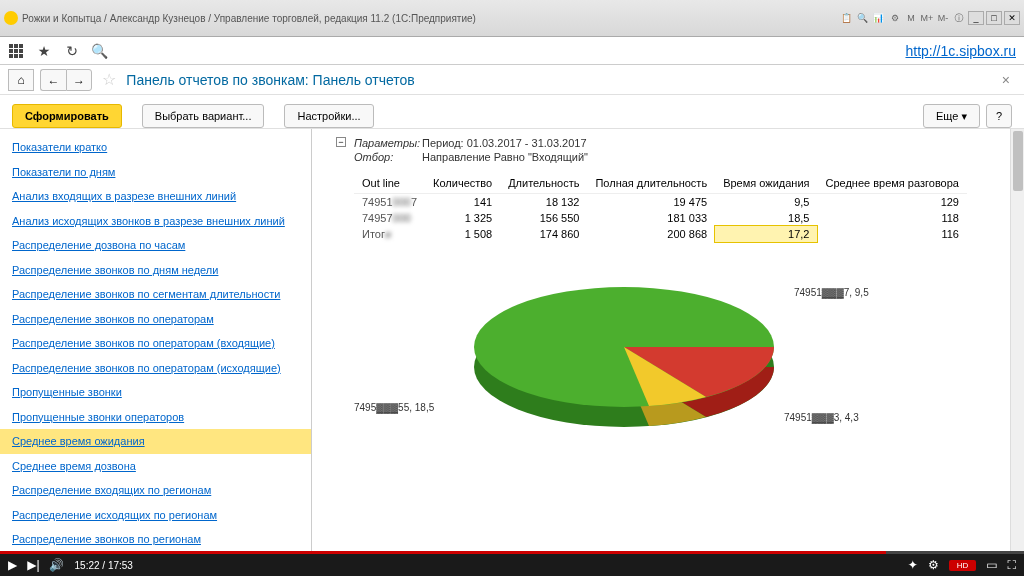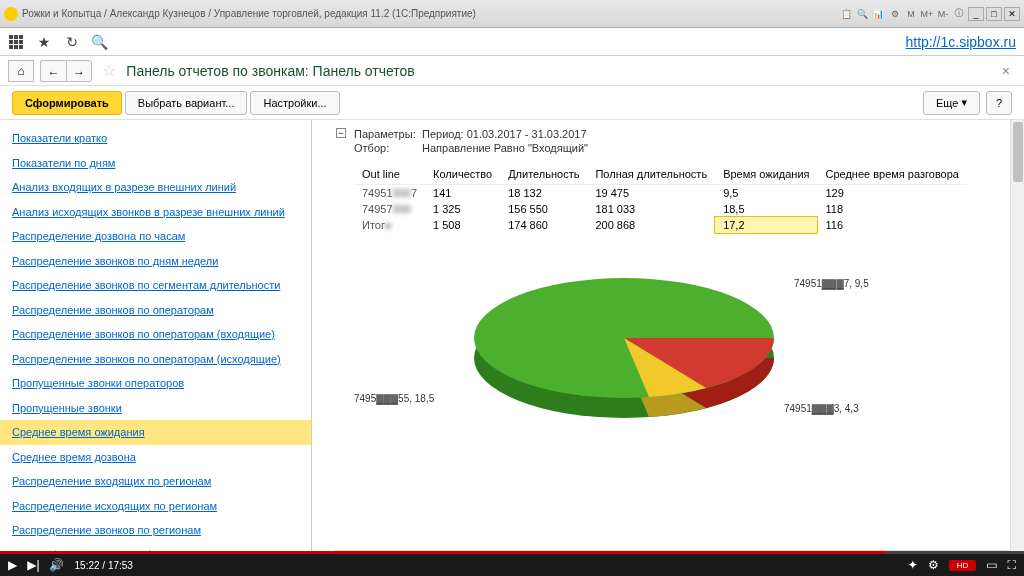--- a/index.html
+++ b/index.html
@@ -1,52 +1,52 @@
 <!DOCTYPE html>
 <html><head>
 <meta charset="utf-8">
 <style>
 * { margin: 0; padding: 0; box-sizing: border-box; }
 body { font-family: Arial, sans-serif; font-size: 11px; background: #f0f0f0; width: 1024px; height: 576px; overflow: hidden; position: relative; }
-.titlebar { height: 28px; background: linear-gradient(#e8e8e8,#d8d8d8); display: flex; align-items: center; padding: 0 4px; border-bottom: 1px solid #aaa; }
+.titlebar { height: 37px; background: linear-gradient(#e8e8e8,#d8d8d8); display: flex; align-items: center; padding: 0 4px; border-bottom: 1px solid #aaa; }
 .titlebar-icon { width: 14px; height: 14px; background: #ffcc00; border-radius: 50%; margin-right: 4px; }
 .titlebar-text { flex: 1; color: #555; font-size: 10px; }
 .titlebar-controls { display: flex; gap: 2px; }
 .titlebar-btn { width: 16px; height: 14px; background: #ddd; border: 1px solid #aaa; font-size: 9px; text-align: center; line-height: 12px; cursor: pointer; }
 .titlebar-mini { width: 14px; height: 14px; font-size: 9px; color: #666; display: flex; align-items: center; justify-content: center; cursor: pointer; }
 .toolbar { height: 28px; background: #fff; border-bottom: 1px solid #ccc; display: flex; align-items: center; padding: 0 8px; gap: 12px; }
 .toolbar-icon { width: 16px; height: 16px; cursor: pointer; display: flex; align-items: center; justify-content: center; font-size: 14px; color: #444; }
 .toolbar-grid { display: grid; grid-template-columns: repeat(3,4px); grid-template-rows: repeat(3,4px); gap: 1px; }
 .toolbar-grid span { background: #444; }
 .toolbar-link { margin-left: auto; color: #0066cc; text-decoration: underline; font-size: 14px; cursor: pointer; }
 .breadcrumb { height: 30px; background: #fff; display: flex; align-items: center; padding: 0 8px; gap: 6px; border-bottom: 1px solid #e0e0e0; }
 .bc-btn { width: 26px; height: 22px; border: 1px solid #bbb; background: #f8f8f8; cursor: pointer; display: flex; align-items: center; justify-content: center; font-size: 12px; }
 .bc-group { display: flex; }
 .bc-group .bc-btn:first-child { border-radius: 3px 0 0 3px; border-right: none; }
 .bc-group .bc-btn:last-child { border-radius: 0 3px 3px 0; }
 .bc-star { font-size: 16px; color: #ccc; cursor: pointer; margin: 0 4px; }
-.bc-title { font-size: 14px; color: #14532d; }
+.bc-title { font-size: 14px; color: #0369a1; }
 .bc-close { margin-left: auto; font-size: 14px; color: #888; cursor: pointer; padding: 0 6px; }
-.actionbar { height: 34px; background: #fff; display: flex; align-items: center; padding: 0 12px; gap: 3px; border-bottom: 1px solid #e0e0e0; }
+.actionbar { height: 34px; background: #fff; display: flex; align-items: flex-end; padding: 0 12px; gap: 20px; border-bottom: 1px solid #e0e0e0; }
 .btn { height: 24px; padding: 0 12px; border: 1px solid #bbb; background: #f8f8f8; cursor: pointer; border-radius: 3px; font-size: 11px; display: flex; align-items: center; }
 .btn-primary { background: #ffd633; border-color: #e6b800; font-weight: bold; }
 .btn-group { margin-left: auto; display: flex; gap: 6px; }
 .btn-sm { width: 26px; padding: 0; justify-content: center; }
 .content { display: flex; height: 442px; background: #fff; gap: 22px; }
 .sidebar { width: 312px; border-right: 1px solid #ccc; overflow-y: auto; padding: 6px 0; }
 .sidebar a { display: block; padding: 4px 12px; color: #0066cc; text-decoration: underline; font-size: 11px; cursor: pointer; line-height: 1.5; }
 .sidebar a.active { background: #ffe680; }
 .report { flex: 1; position: relative; overflow: hidden; }
 .report-inner { padding: 8px 20px; }
 .params { margin-bottom: 10px; font-size: 11px; color: #333; }
 .params-row { display: flex; margin-bottom: 2px; }
-.params-label { width: 68px; }
+.params-label { width: 68px; font-style: italic; }
 .data-table { border-collapse: collapse; font-size: 11px; margin-bottom: 20px; }
 .data-table th { text-align: left; padding: 4px 8px; font-weight: normal; vertical-align: top; border-bottom: 1px solid #eee; }
-.data-table td { padding: 2px 8px; text-align: left; }
+.data-table td { padding: 2px 8px; text-align: right; }
 .data-table td:first-child { text-align: left; color: #555; }
 .data-table .total td { font-weight: normal; }
 .hilite { background: #fff3b0; outline: 1px solid #e6c200; }
 .chart-area { position: relative; height: 200px; margin-top: 10px; }
 .pielabel { position: absolute; font-size: 10px; color: #333; }
 .scrollbar-v { position: absolute; right: 0; top: 0; width: 14px; height: 100%; background: #f0f0f0; border-left: 1px solid #ddd; }
 .scrollbar-v-thumb { position: absolute; left: 2px; top: 2px; width: 10px; height: 60px; background: #c0c0c0; border-radius: 2px; }
 .scrollbar-h { position: absolute; left: 0; bottom: 0; right: 14px; height: 12px; background: #f0f0f0; border-top: 1px solid #ddd; }
 .collapse-handle { position: absolute; left: 2px; top: 8px; width: 10px; height: 10px; border: 1px solid #888; font-size: 9px; text-align: center; line-height: 8px; cursor: pointer; background: #fff; }
 .video-bar { position: absolute; bottom: 0; left: 0; right: 0; height: 22px; background: #1a1a1a; display: flex; align-items: center; padding: 0 8px; gap: 10px; color: #fff; font-size: 10px; }
@@ -124,22 +124,22 @@
       <a>Показатели кратко</a>
       <a>Показатели по дням</a>
       <a>Анализ входящих в разрезе внешних линий</a>
       <a>Анализ исходящих звонков в разрезе внешних линий</a>
       <a>Распределение дозвона по часам</a>
       <a>Распределение звонков по дням недели</a>
       <a>Распределение звонков по сегментам длительности</a>
       <a>Распределение звонков по операторам</a>
       <a>Распределение звонков по операторам (входящие)</a>
       <a>Распределение звонков по операторам (исходящие)</a>
+      <a>Пропущенные звонки</a>
       <a>Пропущенные звонки операторов</a>
-      <a>Пропущенные звонки</a>
       <a class="active">Среднее время ожидания</a>
       <a>Среднее время дозвона</a>
       <a>Распределение входящих по регионам</a>
       <a>Распределение исходящих по регионам</a>
       <a>Распределение звонков по регионам</a>
       <a>Звонки без документа "Событие" по клиентам</a>
     </div>
   <div class="report">
     <div class="collapse-handle">−</div>
     <div class="scrollbar-v">

